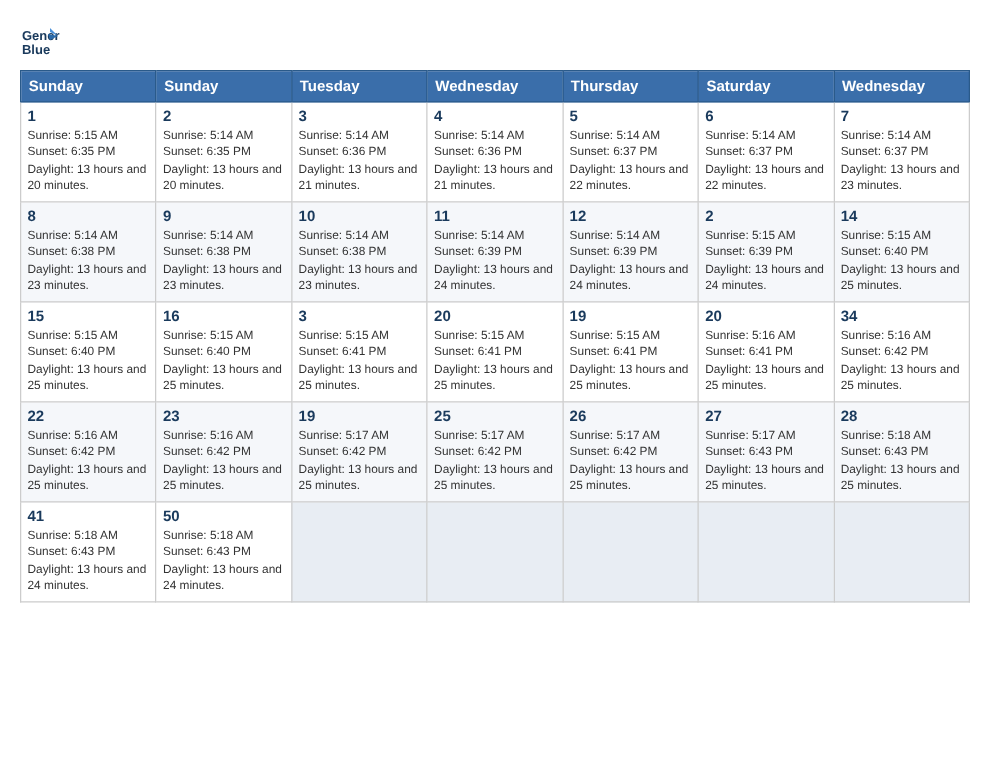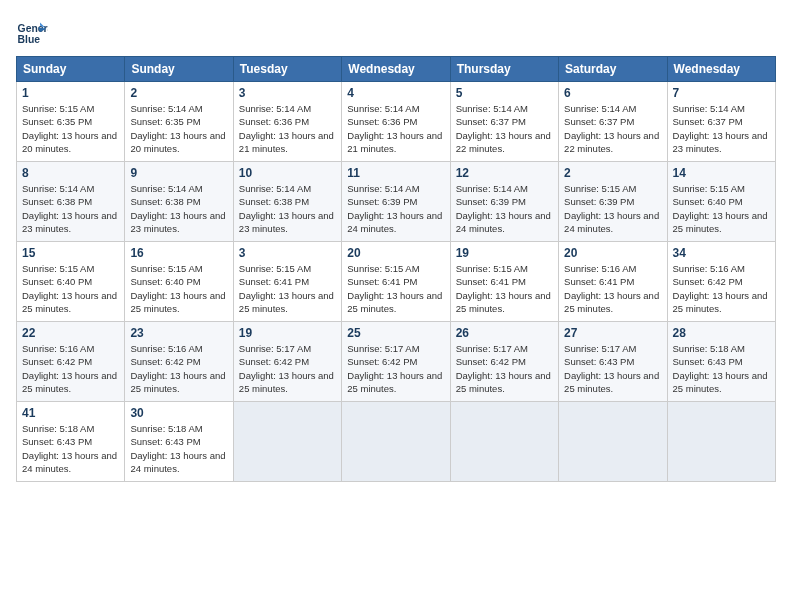--- a/index.html
+++ b/index.html
@@ -358,21 +358,21 @@
       <tr>
         <td>
         <span class="day-num">41</span>
         <div class="day-info">
           <span>Sunrise: 5:18 AM</span><br>
           <span>Sunset: 6:43 PM</span><br>
           <span>Daylight: 13 hours and 24 minutes.</span>
         </div>
       </td>
         <td>
-        <span class="day-num">30</span>
+        <span class="day-num">50</span>
         <div class="day-info">
           <span>Sunrise: 5:18 AM</span><br>
           <span>Sunset: 6:43 PM</span><br>
           <span>Daylight: 13 hours and 24 minutes.</span>
         </div>
       </td>
         <td class="empty-cell"></td>
         <td class="empty-cell"></td>
         <td class="empty-cell"></td>
         <td class="empty-cell"></td>

